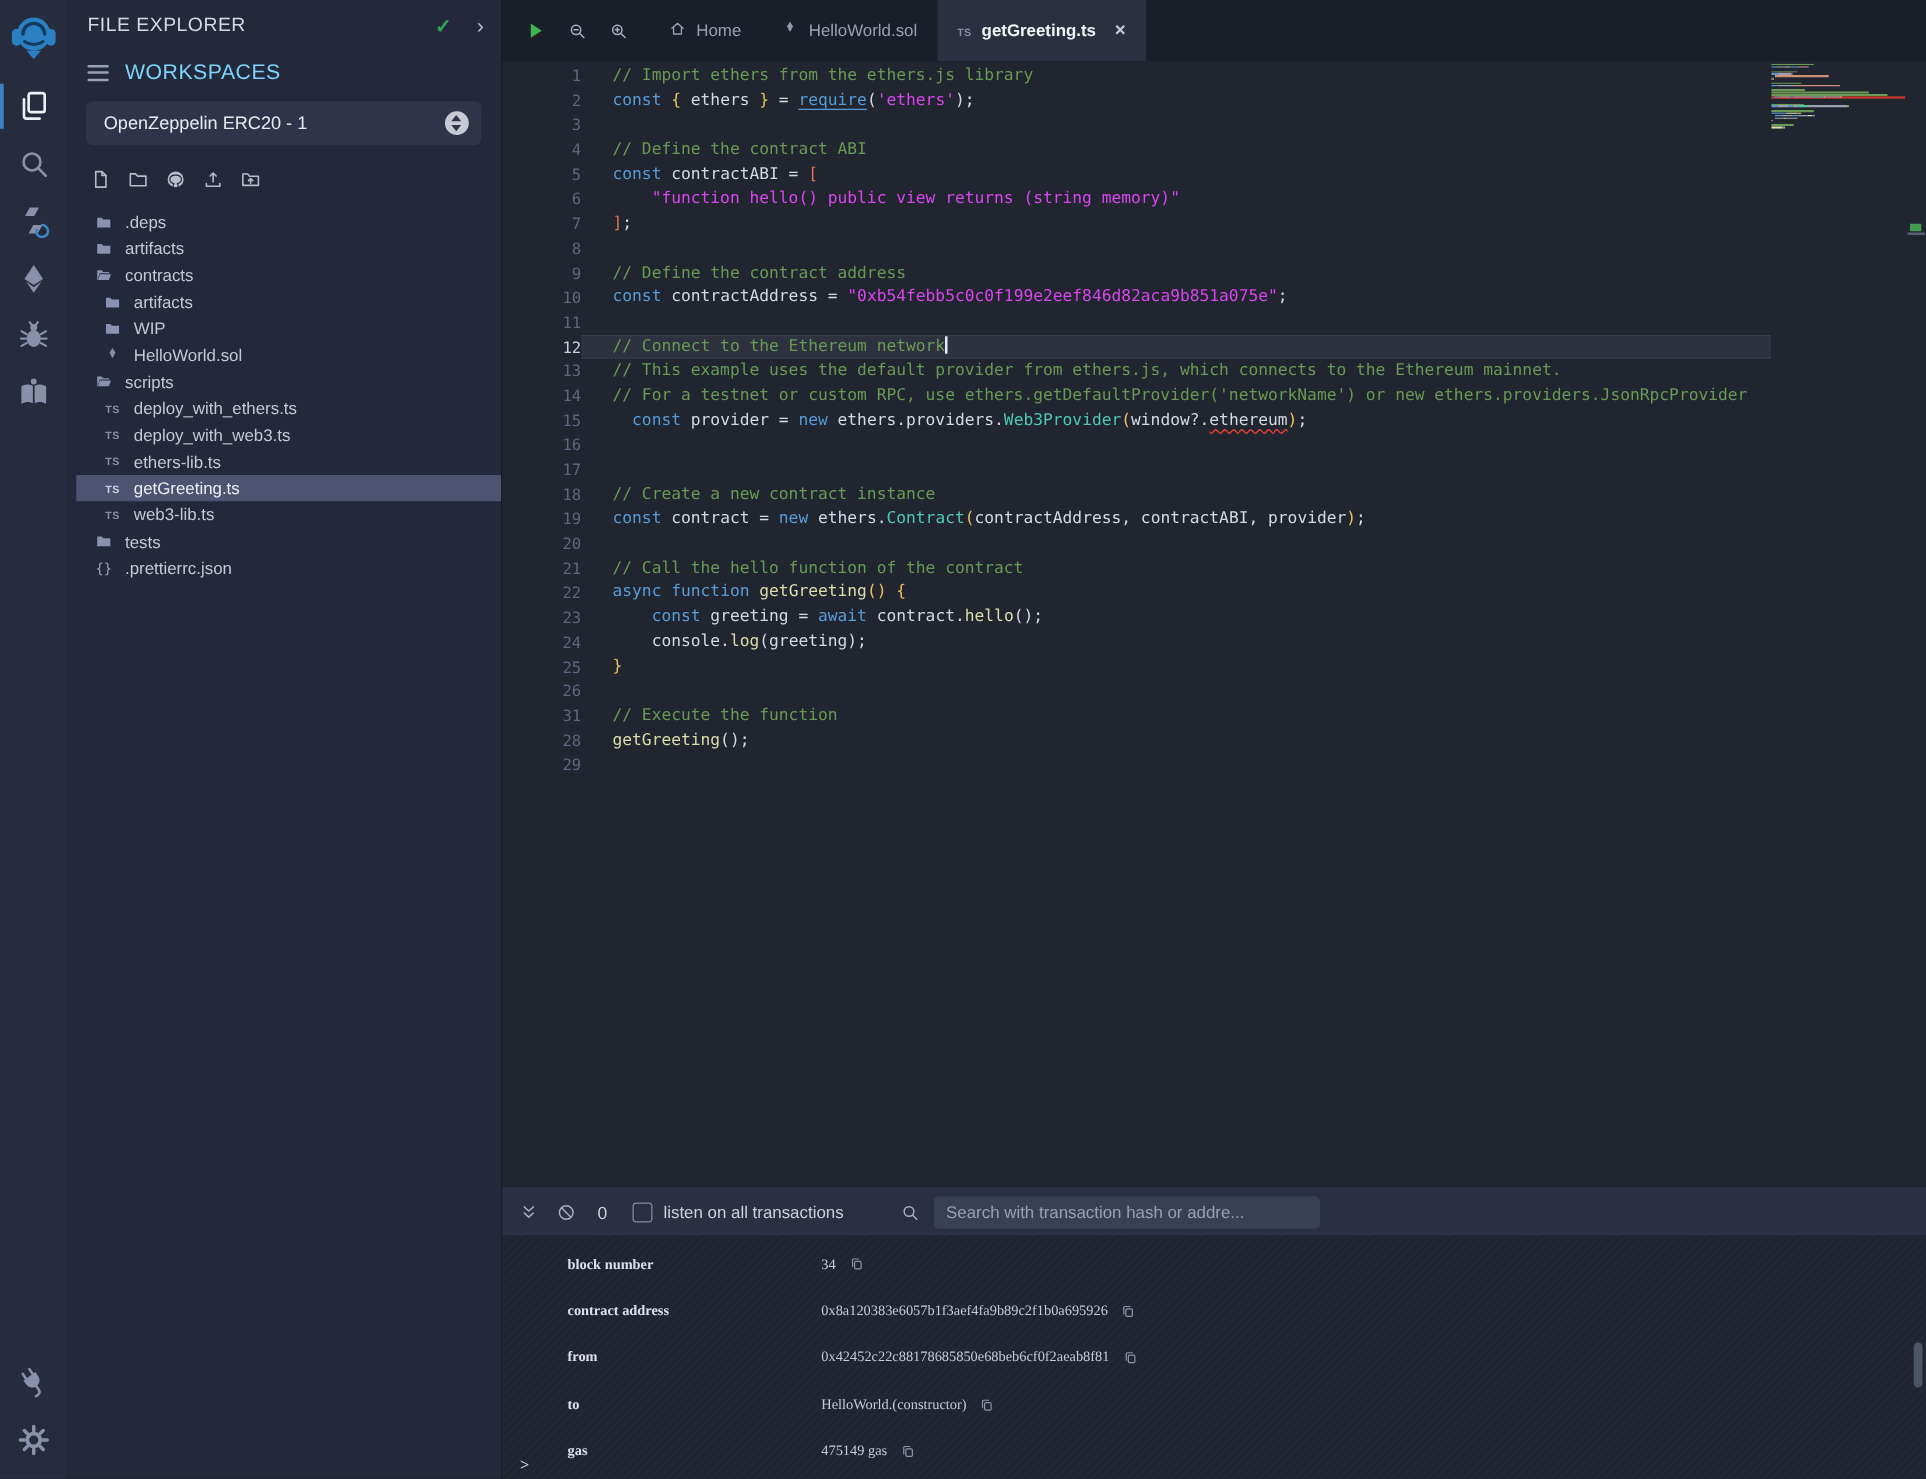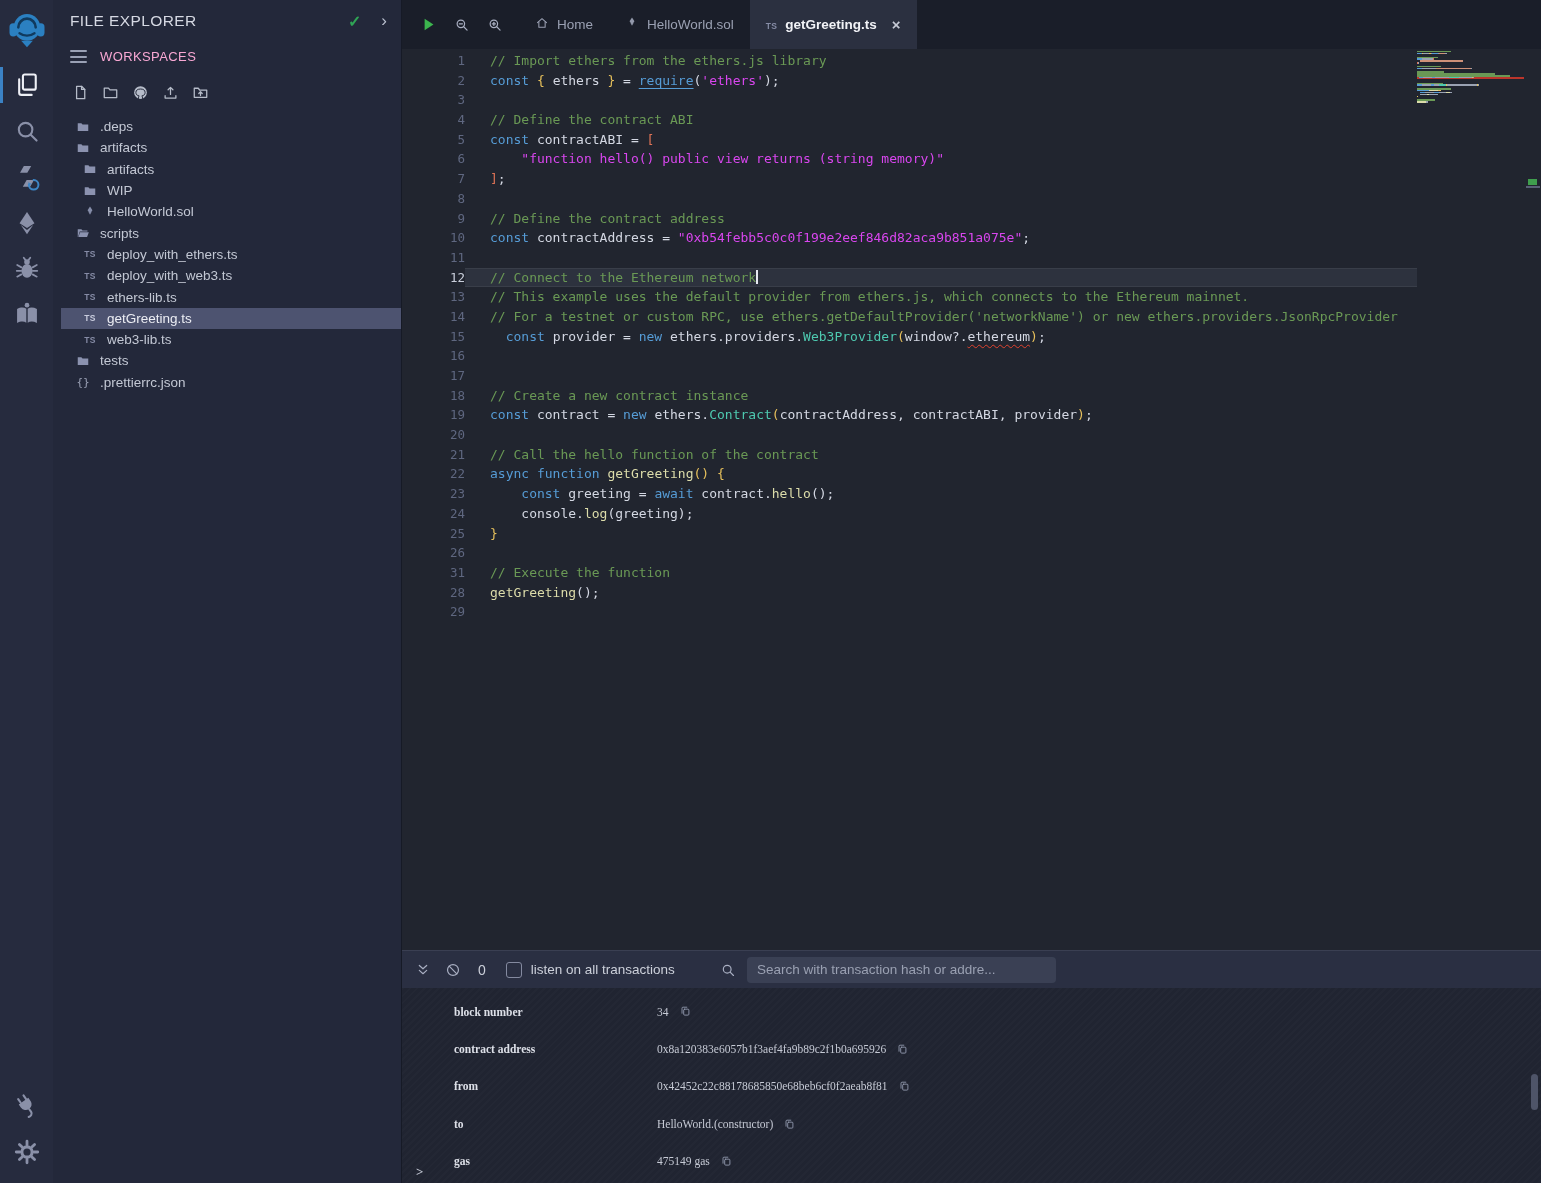--- a/index.html
+++ b/index.html
@@ -18,21 +18,21 @@
 
 
 #explorer{flex:0 0 349px;background:#23283a;border-right:1px solid #161a26;display:flex;flex-direction:column;font-size:13.5px;overflow:hidden}
 .exp-header{display:flex;align-items:center;padding:11px 14px 0 17px}
 .exp-title{font-size:15.5px;letter-spacing:.4px;color:#d6d9e3;flex:1;font-weight:500}
 .exp-check{color:#2fa455;font-size:16px;margin-right:20px;font-weight:700}
 .exp-chevron{color:#b9bfce;font-size:17px;cursor:pointer}
 .ws-row{display:flex;align-items:center;gap:13px;padding:17px 17px 0;color:#b2b8c6}
 .hamburger{display:flex;flex-direction:column;gap:3.5px;cursor:pointer;padding:2px 0}
 .hamburger span{width:17px;height:2px;background:#9aa1b5;border-radius:1px}
-.ws-label{font-size:13px;letter-spacing:.4px;color:#f9a8d4}
+.ws-label{font-size:17px;letter-spacing:.4px;color:#7dd3fc}
 .ws-select{margin:13px 16px 0;height:35px;background:#2f3449;border-radius:5px;display:flex;align-items:center;padding:0 10px 0 14px;cursor:pointer}
 .ws-name{flex:1;font-size:14.5px;color:#e8eaf0}
 .ws-sort{width:19px;height:19px;border-radius:50%;background:#c7cad4;position:relative;flex:0 0 19px}
 .ws-sort::before{content:"";position:absolute;left:5px;top:3px;border-left:4.5px solid transparent;border-right:4.5px solid transparent;border-bottom:5.5px solid #2f3449}
 .ws-sort::after{content:"";position:absolute;left:5px;bottom:3px;border-left:4.5px solid transparent;border-right:4.5px solid transparent;border-top:5.5px solid #2f3449}
 .exp-tools{display:flex;gap:13px;padding:19px 0 9px 19px;color:#b6bcc9}
 .exp-tools svg{width:17px;height:17px;cursor:pointer}
 #tree{margin-top:3px}
 .trow{height:21.3px;display:flex;align-items:center;cursor:pointer;color:#c3c8d4;padding-left:22px}
 .trow.d1{padding-left:29px}
@@ -178,20 +178,24 @@
     <span class="exp-chevron">›</span>
   </div>
   <div class="ws-row">
     <span class="hamburger">
         <span></span>
         <span></span>
         <span></span>
       </span>
     <span class="ws-label">WORKSPACES</span>
   </div>
+  <div class="ws-select">
+    <span class="ws-name">OpenZeppelin ERC20 - 1</span>
+    <span class="ws-sort"></span>
+  </div>
   <div class="exp-tools" id="exp-tools">
       <span class="ico"><svg viewBox="0 0 24 24" fill="none" stroke="currentColor" stroke-width="1.8" stroke-linecap="round" stroke-linejoin="round">
           <path d="M6.5 3.2 h7 L18 7.7 V20.8 H6.5 Z"></path>
           <path d="M13.5 3.2 V7.7 H18"></path>
         </svg></span>
       <span class="ico"><svg viewBox="0 0 24 24" fill="none" stroke="currentColor" stroke-width="1.8" stroke-linecap="round" stroke-linejoin="round">
           <path d="M3.2 5.8 h6 l2 2.5 h9.6 V19.2 H3.2 Z"></path>
         </svg></span>
       <span class="ico"><svg viewBox="0 0 24 24" fill="none" stroke="currentColor" stroke-width="1.8" stroke-linecap="round" stroke-linejoin="round">
           <circle cx="12" cy="12" r="9" fill="currentColor" stroke="none"></circle>
@@ -215,20 +219,29 @@
         </span>
         <span>.deps</span>
       </div>
       <div class="trow">
         <span class="ico ticon">
           <svg viewBox="0 0 24 24" fill="none" stroke="currentColor" stroke-width="1.8" stroke-linecap="round" stroke-linejoin="round">
             <path d="M3 5.4 h6.2 l2 2.4 H21 V19 H3 Z" fill="currentColor" stroke="none"></path>
           </svg>
         </span>
         <span>artifacts</span>
+      </div>
+      <div class="trow">
+        <span class="ico ticon">
+          <svg viewBox="0 0 24 24" fill="none" stroke="currentColor" stroke-width="1.8" stroke-linecap="round" stroke-linejoin="round">
+            <path d="M3 5.4 h6.2 l2 2.4 H19.6 V9.6 H6.4 L3.6 19 H3 Z" fill="currentColor" stroke="none"></path>
+            <path d="M6.8 10.8 H22 L19 19 H4.2 Z" fill="currentColor" stroke="none"></path>
+          </svg>
+        </span>
+        <span>contracts</span>
       </div>
       <div class="trow d1">
         <span class="ico ticon">
           <svg viewBox="0 0 24 24" fill="none" stroke="currentColor" stroke-width="1.8" stroke-linecap="round" stroke-linejoin="round">
             <path d="M3 5.4 h6.2 l2 2.4 H21 V19 H3 Z" fill="currentColor" stroke="none"></path>
           </svg>
         </span>
         <span>artifacts</span>
       </div>
       <div class="trow d1">

